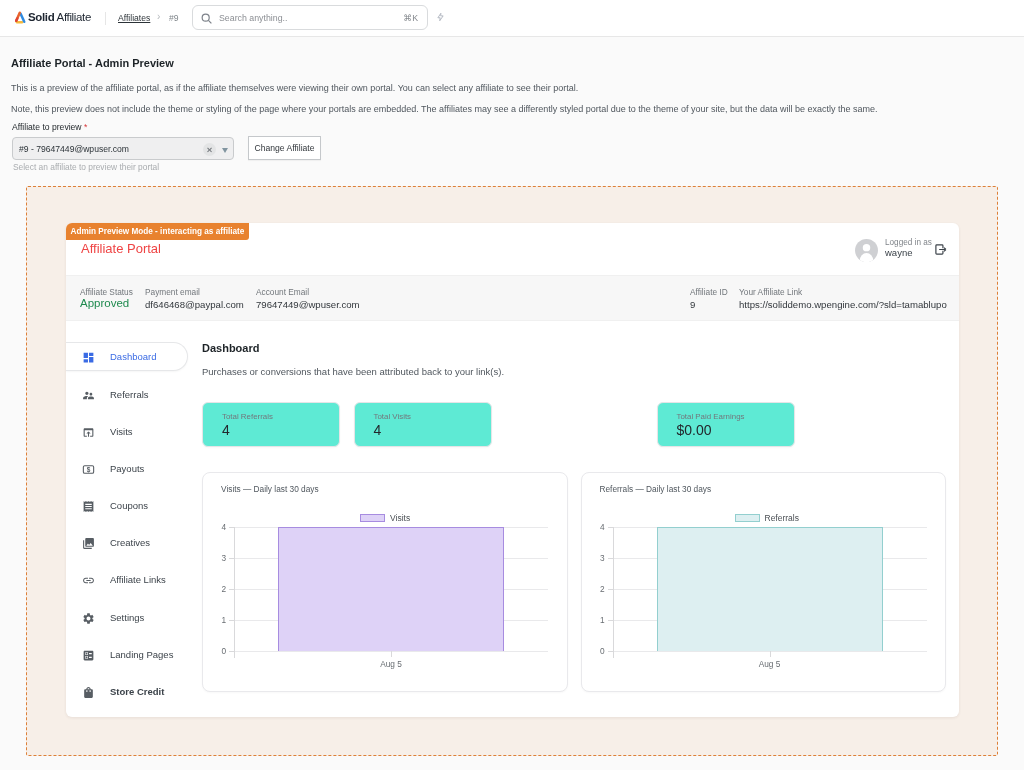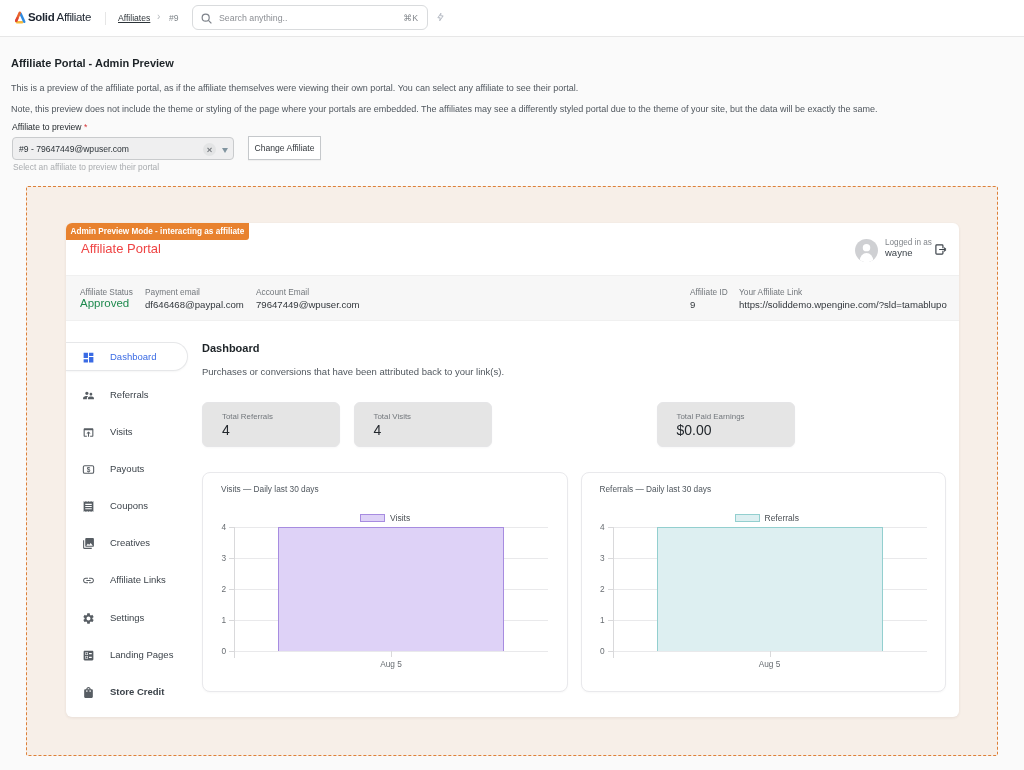--- a/index.html
+++ b/index.html
@@ -56,21 +56,21 @@
 
 
 #pill { position:absolute; left:0; top:119px; width:122px; height:29px; background:#fff; border:1px solid #e6e7e9; border-left:none; border-radius:0 15px 15px 0; box-shadow:0 1px 2px rgba(0,0,0,.04); }
 .nav { position:absolute; left:16px; width:120px; height:16px; }
 .ni { position:absolute; left:0; top:2px; width:13px; height:13px; }
 .nt { position:absolute; left:28px; top:2px; font-size:9.5px; color:#3c434a; white-space:nowrap; }
 
 
 #h2 { position:absolute; left:136px; top:119px; font-size:11px; font-weight:700; color:#1d2327; }
 #desc { position:absolute; left:136px; top:143px; font-size:9.5px; color:#50575e; white-space:nowrap; }
-.stat { position:absolute; top:179px; width:138px; height:45px; background:#e5e5e5; border:1px solid #e5e5e7; border-radius:6px; box-shadow:0 1px 2px rgba(0,0,0,.03); }
+.stat { position:absolute; top:179px; width:138px; height:45px; background:#5eead4; border:1px solid #e5e5e7; border-radius:6px; box-shadow:0 1px 2px rgba(0,0,0,.03); }
 .sl { position:absolute; left:19px; top:9px; font-size:7.9px; color:#72777c; white-space:nowrap; }
 .sv { position:absolute; left:19px; top:19px; font-size:14px; color:#23282d; }
 
 
 .chart { position:absolute; top:249px; width:365px; height:220px; background:#fff; border:1px solid #e9e9ec; border-radius:8px; box-shadow:0 1px 2px rgba(0,0,0,.03); }
 .ct { position:absolute; left:18px; top:11px; font-size:8.3px; color:#50575e; }
 .sw { position:absolute; top:41px; width:25px; height:8px; border:1.5px solid; }
 .lg { position:absolute; top:40px; font-size:8.5px; color:#4a4f54; }
 .yl { position:absolute; left:3px; width:20px; text-align:right; font-size:8.3px; color:#686d72; height:10px; line-height:10px; }
 .gl { position:absolute; left:31px; width:314px; height:1px; background:#e9e9eb; }

